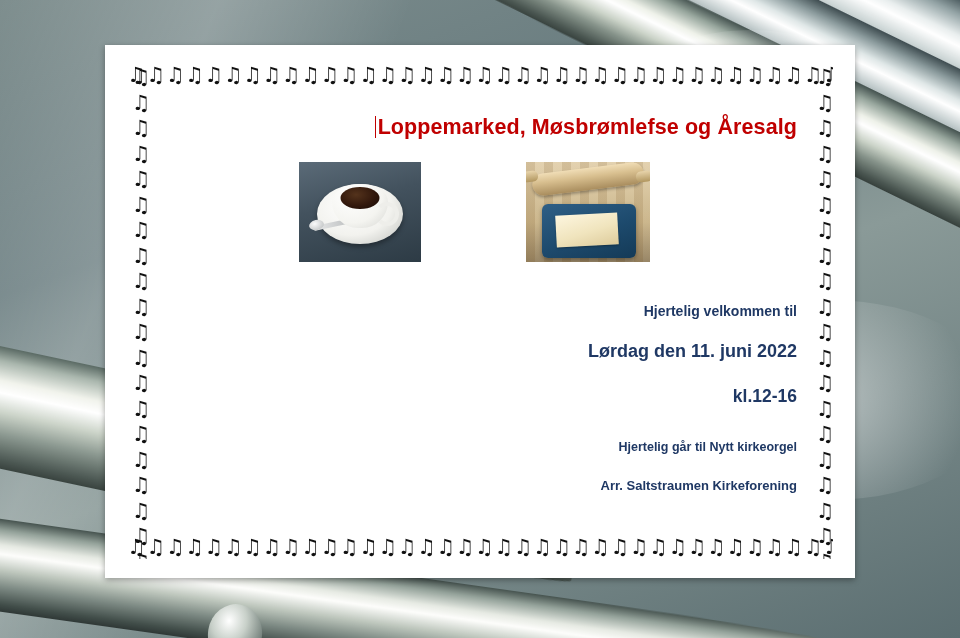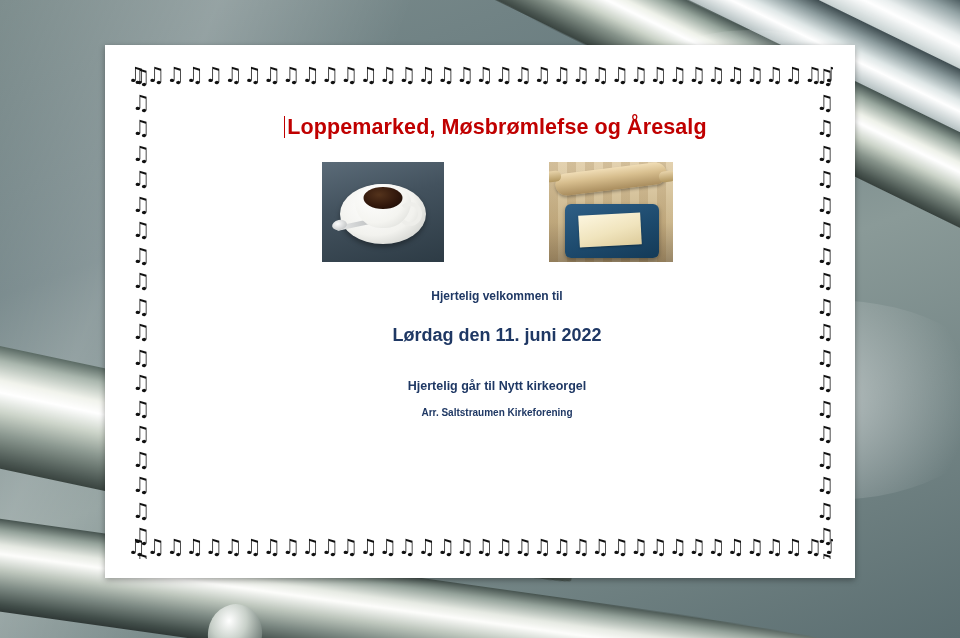--- a/index.html
+++ b/index.html
@@ -141,25 +141,25 @@
     height: 494px;
     font-size: 21px;
     writing-mode: vertical-rl;
     letter-spacing: 1.5px;
   }
   .note-border.left { left: 22px; }
   .note-border.right { left: 706px; }
 
   #content {
     position: absolute;
-    left: 69px;
+    left: 46px;
     top: 50px;
     width: 646px;
     height: 430px;
-    text-align: center;
+    text-align: right;
   }
 
   #title {
     margin: 20px 0 0 0;
     font-size: 21.5px;
     font-weight: bold;
     color: #c00000;
     letter-spacing: 0.1px;
     position: relative;
     display: inline-block;
@@ -301,26 +301,26 @@
     width: 62px; height: 32px;
     transform: rotate(-3deg);
     background: linear-gradient(165deg, #fdf6df 0%, #f0e4bd 55%, #ddcb9b 100%);
     box-shadow: 0 1px 2px rgba(0,0,0,0.3);
   }
 
   .line {
     color: #1f3864;
     font-weight: bold;
   }
-  #l1 { margin-top: 27px; font-size: 12px; }
+  #l1 { margin-top: 41px; font-size: 14px; }
   #l2 { margin-top: 22px; font-size: 17.5px; }
   #l3 { margin-top: 22px; font-size: 18px; }
   #l4 { margin-top: 24px; font-size: 17.5px; }
   #l5 { margin-top: 33px; font-size: 12.5px; }
-  #l6 { margin-top: 14px; font-size: 10px; }
+  #l6 { margin-top: 24px; font-size: 13px; }
 </style>
 </head>
 <body>
 
 <div id="background">
   <div class="pipe p1"></div>
   <div class="pipe p2"></div>
   <div class="pipe p3"></div>
   <div class="pipe p4"></div>
   <div class="pipe p5"></div>
@@ -362,17 +362,18 @@
         <div class="pin"></div>
         <div class="pin-handle-l"></div>
         <div class="pin-handle-r"></div>
         <div class="plate"></div>
         <div class="lefse"></div>
       </div>
     </div>
 
     <p class="line" id="l1">Hjertelig velkommen til</p>
     <p class="line" id="l3">Lørdag den 11. juni 2022</p>
+    <p class="line" id="l4">kl.12-16</p>
     <p class="line" id="l5">Hjertelig går til Nytt kirkeorgel</p>
     <p class="line" id="l6">Arr. Saltstraumen Kirkeforening</p>
 
   </div>
 </div>
 
 </body></html>

